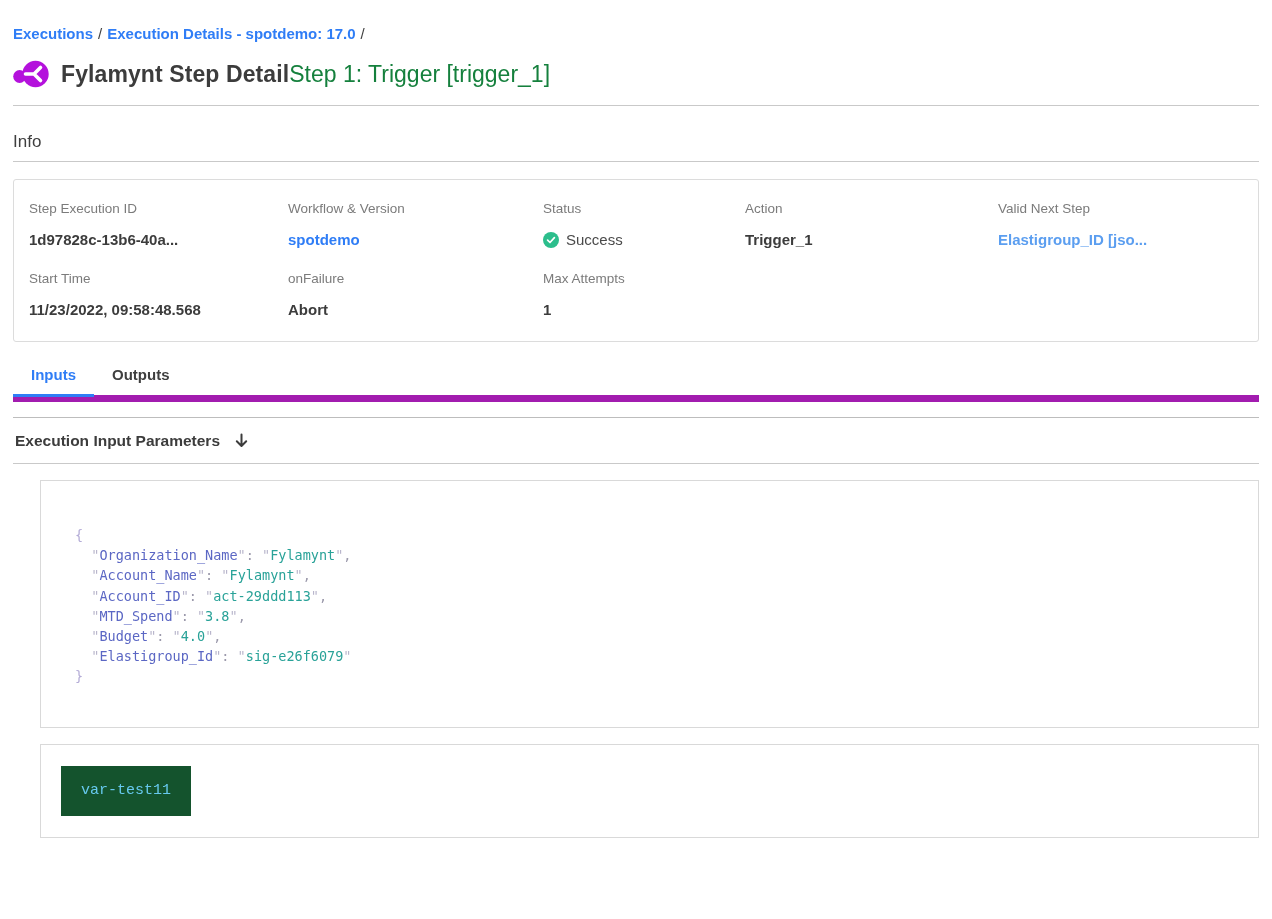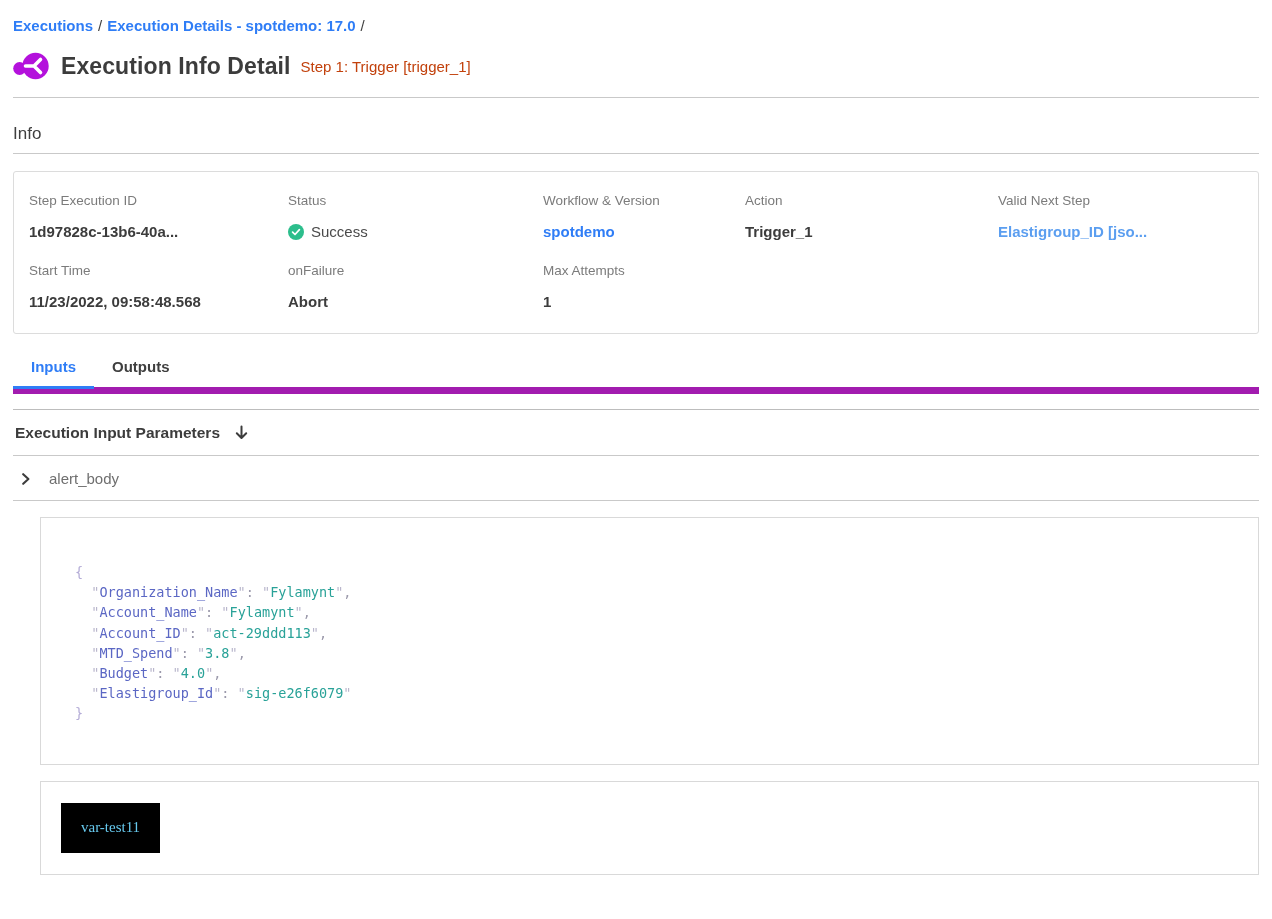--- a/index.html
+++ b/index.html
@@ -2,32 +2,32 @@
 <html><head>
 <meta charset="utf-8">
 <style>
   * { margin: 0; padding: 0; box-sizing: border-box; }
   html, body { background: #ffffff; }
   body {
     width: 1272px; height: 919px; overflow: hidden;
     font-family: "Liberation Sans", "DejaVu Sans", sans-serif;
     color: #3f3f3f;
   }
-  .page { padding: 4px 13px; border-radius: 10px; }
+  .page { padding: 12px 13px; border-radius: 10px; }
 
   
   .breadcrumb { padding-top: 13px; font-size: 15px; font-weight: 600; color: #3f3f3f; }
   .breadcrumb a { color: #2f7df6; text-decoration: none; cursor: pointer; }
   .breadcrumb .sep { color: #3f3f3f; padding: 0 5px; font-weight: 400; }
 
   
   .title-row { display: flex; align-items: center; margin-top: 17px; }
   .logo { width: 36px; height: 31px; margin-right: 12px; flex: 0 0 auto; }
   .title-main { font-size: 23px; font-weight: 700; color: #3c3c3c; letter-spacing: 0.1px; }
-  .title-sub { font-size: 15px; font-weight: 400; color: #c2410c; margin-left: 10px; }
+  .title-sub { font-size: 23px; font-weight: 400; color: #15803d; }
 
   .hr { border: none; border-top: 1px solid #c9c9c9; height: 0; }
   .hr-title { margin-top: 15px; }
 
   
   .info-heading { margin-top: 26px; font-size: 17px; font-weight: 400; color: #3f3f3f; }
   .hr-info { margin-top: 9px; }
 
   .info-card {
     margin-top: 17px; border: 1px solid #dcdcdc; border-radius: 3px;
@@ -67,71 +67,71 @@
     font-size: 13.5px; line-height: 20.2px; white-space: pre; color: #9b99ab;
   }
   .code .br { color: #b3abd6; }
   .code .q  { color: #b9b6cc; }
   .code .k  { color: #5b67c4; }
   .code .s  { color: #29a298; }
   .code .p  { color: #9b99ab; }
 
   .value-box { padding: 21px 20px; }
   .value-chip {
-    display: inline-block; background: #000000; padding: 16px 20px 17px 20px; min-width: 99px;
-    font-family: Liberation Serif, serif;
+    display: inline-block; background: #14532d; padding: 16px 20px 17px 20px; min-width: 99px;
+    font-family: Liberation Mono, monospace;
     font-size: 15px; color: #67c9ee;
   }
 </style>
 </head>
 <body>
 
 <div class="page">
 
   <div class="breadcrumb">
     <a>Executions</a><span class="sep">/</span><a>Execution Details - spotdemo: 17.0</a><span class="sep">/</span>
   </div>
 
   <div class="title-row">
     <svg class="logo" viewBox="0 0 36 31">
       <circle cx="22.5" cy="15" r="13.2" fill="#b411dc"></circle>
       <circle cx="6.6" cy="17.5" r="6.4" fill="#b411dc"></circle>
       <path d="M12.5 15 L21 15 M21 15 L27.5 8.5 M21 15 L27.5 21.5" stroke="#ffffff" stroke-width="3.6" fill="none" stroke-linecap="round" stroke-linejoin="round"></path>
     </svg>
-    <span class="title-main">Execution Info Detail</span>
+    <span class="title-main">Fylamynt Step Detail</span>
     <span class="title-sub">Step 1: Trigger [trigger_1]</span>
   </div>
 
   <hr class="hr hr-title">
 
   <div class="info-heading">Info</div>
   <hr class="hr hr-info">
 
   <div class="info-card">
     <div class="info-grid">
 
       <div>
         <div class="field-label">Step Execution ID</div>
         <div class="field-value">1d97828c-13b6-40a...</div>
       </div>
 
       <div>
+        <div class="field-label">Workflow &amp; Version</div>
+        <div class="field-value link">spotdemo</div>
+      </div>
+
+      <div>
         <div class="field-label">Status</div>
         <div class="field-value status-wrap">
           <svg class="check-icon" viewBox="0 0 16 16">
             <circle cx="8" cy="8" r="8" fill="#2cbe8c"></circle>
             <path d="M4.6 8.2 L7 10.5 L11.4 5.6" stroke="#ffffff" stroke-width="1.7" fill="none" stroke-linecap="round" stroke-linejoin="round"></path>
           </svg>
           <span>Success</span>
         </div>
-      </div>
-
-      <div>
-        <div class="field-label">Workflow &amp; Version</div>
-        <div class="field-value link">spotdemo</div>
       </div>
 
       <div>
         <div class="field-label">Action</div>
         <div class="field-value">Trigger_1</div>
       </div>
 
       <div>
         <div class="field-label">Valid Next Step</div>
         <div class="field-value link-light">Elastigroup_ID [jso...</div>
@@ -164,26 +164,20 @@
 
   <hr class="hr hr-thick">
 
   <div class="section-header">
     <span class="section-title">Execution Input Parameters</span>
     <svg class="arrow-down-icon" viewBox="0 0 15 16">
       <path d="M7.5 1.5 L7.5 12.5 M2.8 8.3 L7.5 13 L12.2 8.3" stroke="#3c3c3c" stroke-width="2" fill="none" stroke-linecap="round" stroke-linejoin="round"></path>
     </svg>
   </div>
 
-  <div class="param-row">
-    <svg class="chevron-icon" viewBox="0 0 12 12">
-      <path d="M3.2 1.2 L8.4 6 L3.2 10.8" stroke="#3c3c3c" stroke-width="2.1" fill="none" stroke-linecap="round" stroke-linejoin="round"></path>
-    </svg>
-    <span class="param-name">alert_body</span>
-  </div>
 
   <div class="content-box code-box">
     <div class="code" id="json-code"><span class="br">{</span>
   <span class="q">"</span><span class="k">Organization_Name</span><span class="q">"</span><span class="p">: </span><span class="q">"</span><span class="s">Fylamynt</span><span class="q">"</span><span class="p">,</span>
   <span class="q">"</span><span class="k">Account_Name</span><span class="q">"</span><span class="p">: </span><span class="q">"</span><span class="s">Fylamynt</span><span class="q">"</span><span class="p">,</span>
   <span class="q">"</span><span class="k">Account_ID</span><span class="q">"</span><span class="p">: </span><span class="q">"</span><span class="s">act-29ddd113</span><span class="q">"</span><span class="p">,</span>
   <span class="q">"</span><span class="k">MTD_Spend</span><span class="q">"</span><span class="p">: </span><span class="q">"</span><span class="s">3.8</span><span class="q">"</span><span class="p">,</span>
   <span class="q">"</span><span class="k">Budget</span><span class="q">"</span><span class="p">: </span><span class="q">"</span><span class="s">4.0</span><span class="q">"</span><span class="p">,</span>
   <span class="q">"</span><span class="k">Elastigroup_Id</span><span class="q">"</span><span class="p">: </span><span class="q">"</span><span class="s">sig-e26f6079</span><span class="q">"</span>
 <span class="br">}</span></div>

